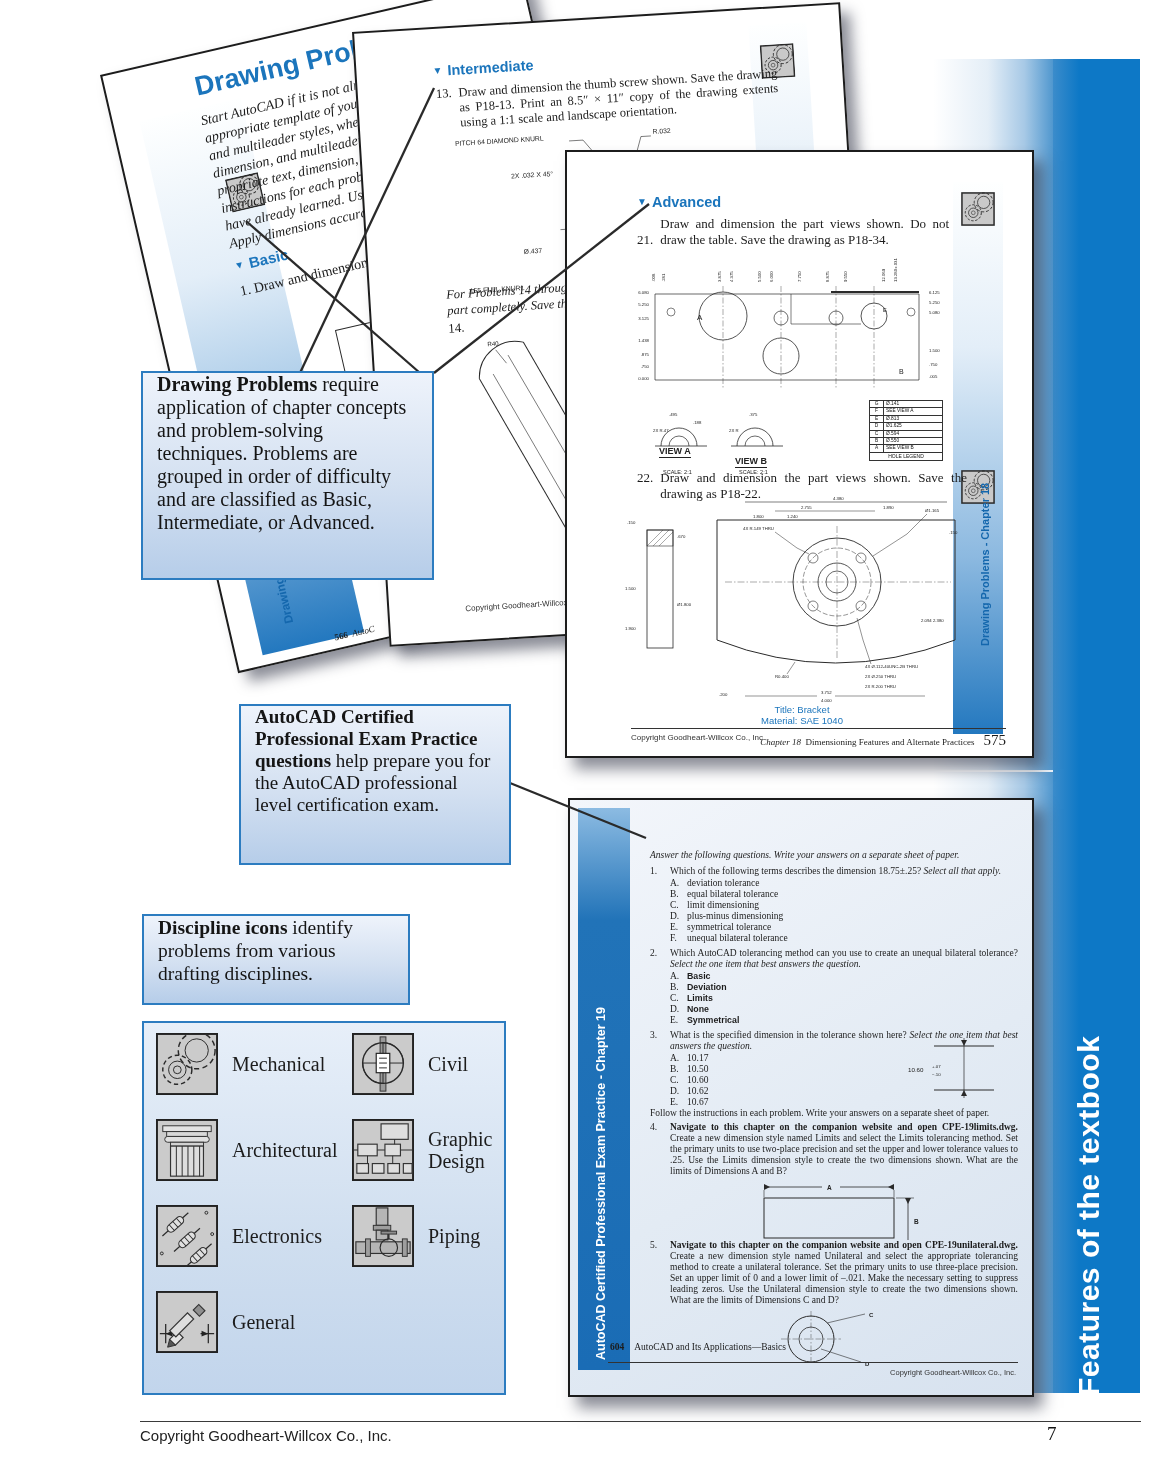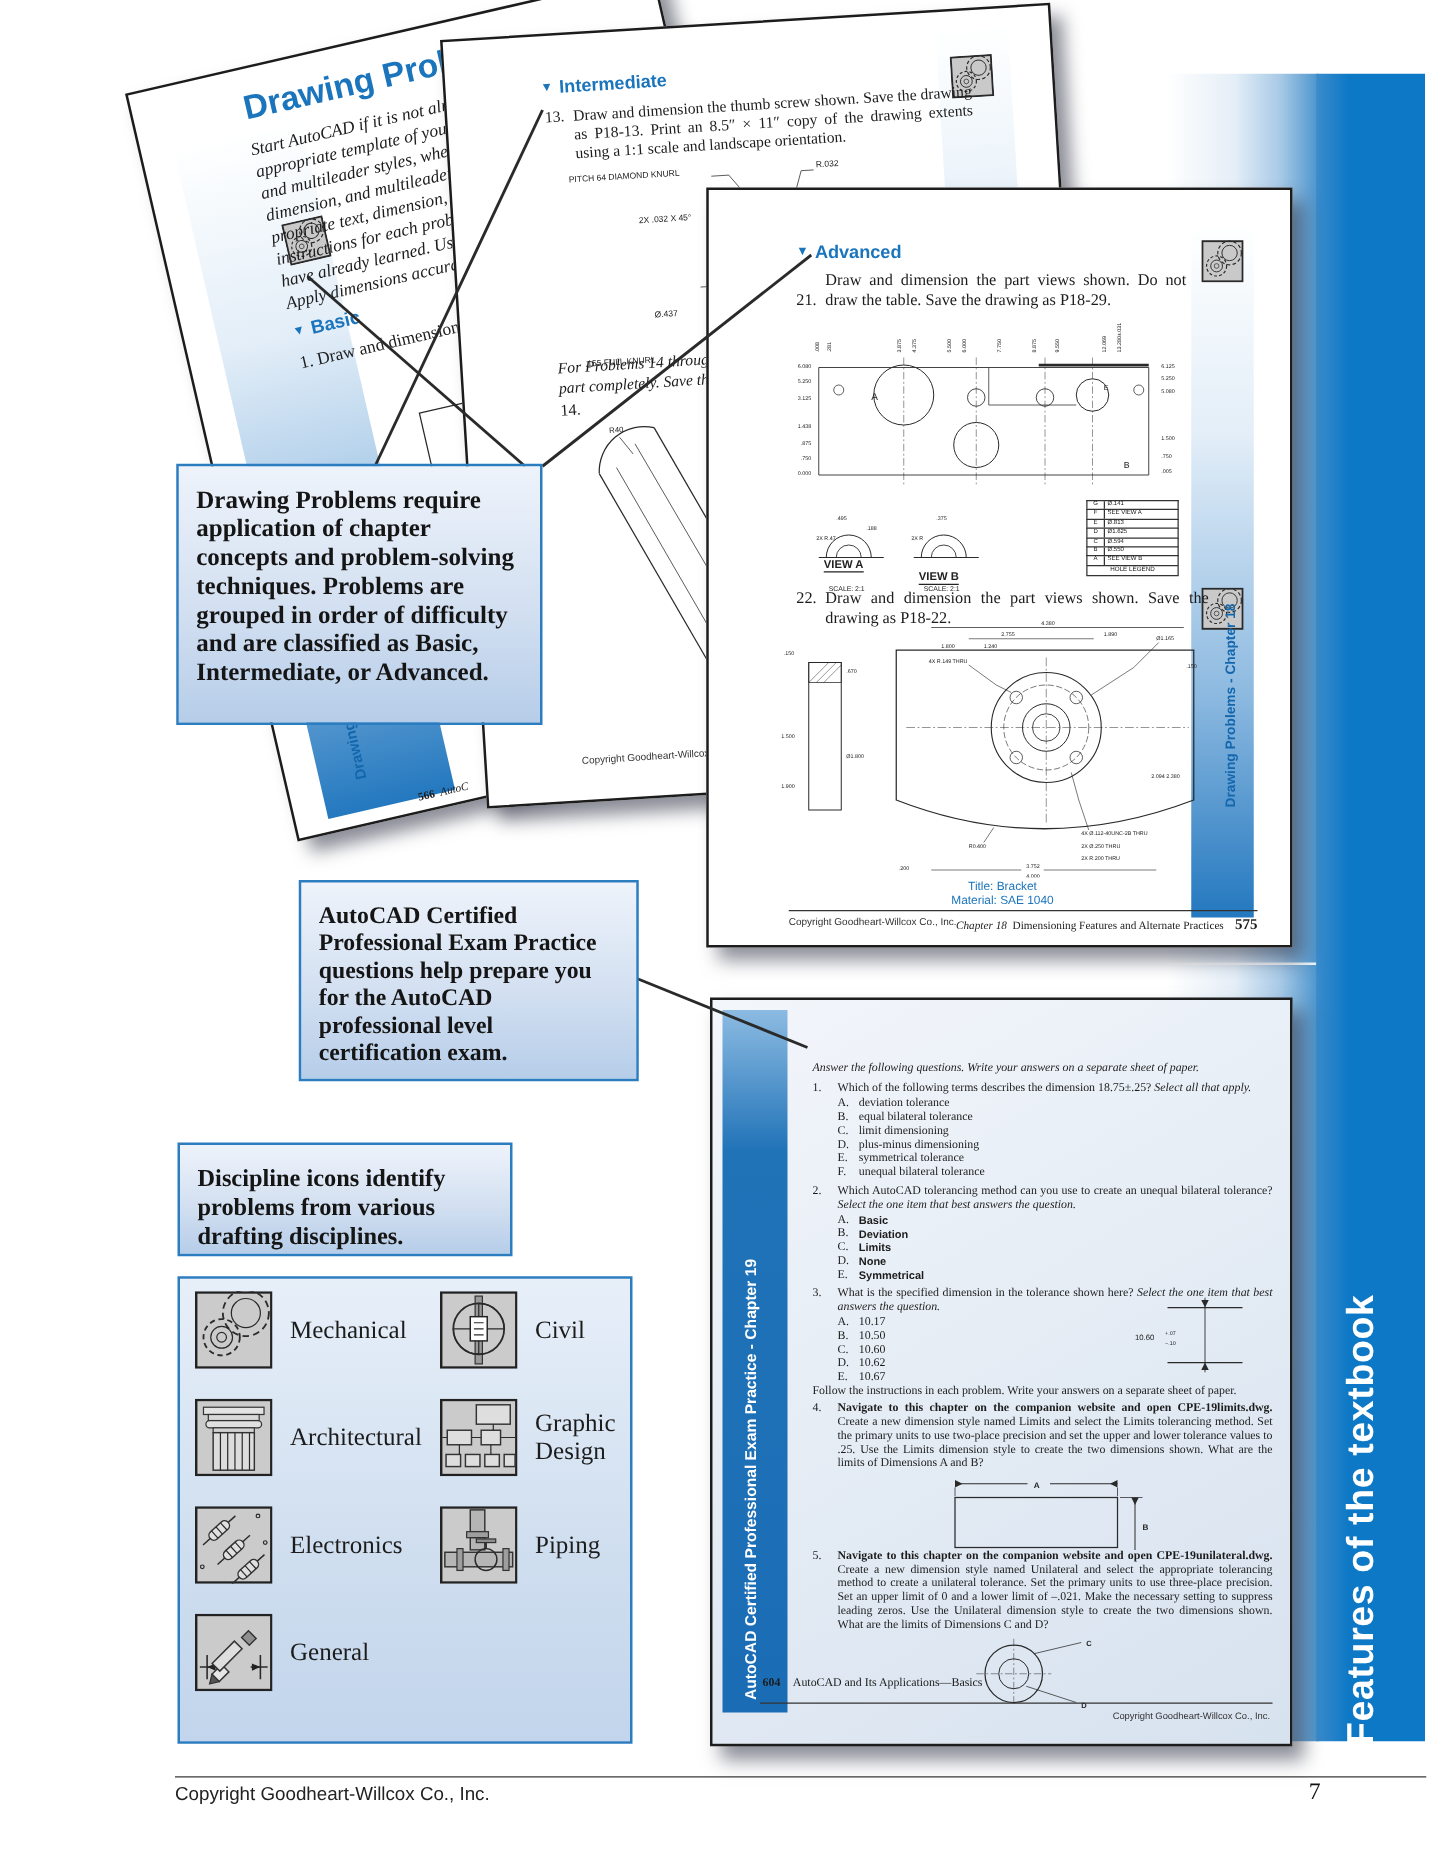--- a/index.html
+++ b/index.html
@@ -63,21 +63,21 @@
   #fp-legend .hl-row{display:flex;border:0.5px solid #333;border-bottom:none;height:6.4px;line-height:6.4px;}
   #fp-legend .hl-letter{width:13px;border-right:0.5px solid #333;text-align:center;}
   #fp-legend .hl-size{flex:1;padding-left:2px;}
   #fp-legend .hl-caption{border:0.5px solid #333;text-align:center;height:7px;line-height:7px;font-size:5px;}
   #fp-titleblock{left:110px;top:552px;width:250px;text-align:center;color:#1b75bc;
      font:9.5px "Liberation Sans",sans-serif;line-height:11px;}
   #fp-rule{left:64px;right:26px;top:576px;border-top:1px solid #333;}
   #fp-foot-left{left:64px;top:581px;font:8px "Liberation Sans",sans-serif;color:#333;}
   #fp-foot-right{right:26px;top:580px;font-size:9px;}
   #fp-foot-right .chap{font-style:italic;}
-  #fp-foot-right .pg{font-weight:bold;font-size:12px;margin-left:9px;}
+  #fp-foot-right .pg{font-weight:normal;font-size:15px;margin-left:9px;}
 
   
   #ep-strip{left:8px;top:8px;width:52px;height:562px;
      background:linear-gradient(180deg,#8cbbe2 0%,#2173b8 20%,#1a6cb5 100%);}
   #ep-strip-label{left:24px;top:560px;transform:rotate(-90deg);transform-origin:0 0;white-space:nowrap;
      font:bold 12.5px "Liberation Sans",sans-serif;color:#ffffff;}
   #ep-header{left:78px;top:22px;width:358px;font:bold 15.5px "Liberation Sans",sans-serif;color:#1b75bc;
      border-bottom:2px solid #1b75bc;padding-bottom:3px;}
   #ep-intro{left:80px;top:50px;font-style:italic;font-size:9.5px;}
   .ep-q{position:absolute;left:80px;width:368px;font-size:9.5px;line-height:11px;}
@@ -93,21 +93,21 @@
   .qfig{display:flex;justify-content:center;margin-top:3px;}
   #ep-q3fig{position:absolute;right:16px;top:8px;}
   #ep-rule{left:38px;right:14px;top:562px;border-top:1px solid #333;}
   #ep-foot-left{left:40px;top:542px;font-size:9.5px;}
   #ep-foot-left b{margin-right:10px;}
   #ep-foot-right{right:16px;top:568px;font:7.5px "Liberation Sans",sans-serif;color:#333;}
 
   
   .callout{position:absolute;z-index:45;box-sizing:border-box;border:2.5px solid #2c7cc0;
      background:linear-gradient(180deg,#eef3fb 0%,#d3e0f1 55%,#b6cde9 100%);
-     padding:16px 14px;color:#151515;font-weight:bold;}
+     padding:0 14px;color:#151515;}
   #co1{left:141px;top:371px;width:293px;height:209px;font-size:20px;line-height:23px;}
   #co2{left:239px;top:704px;width:272px;height:161px;font-size:19px;line-height:22px;}
   #co3{left:142px;top:914px;width:268px;height:91px;font-size:19.5px;line-height:23px;}
 
   
   #key-box{left:142px;top:1021px;width:364px;height:374px;z-index:45;box-sizing:border-box;
      border:2.5px solid #2c7cc0;background:linear-gradient(180deg,#e7eff9 0%,#cfdeef 60%,#c2d5ec 100%);
      padding:10px 12px;}
   #key-title{text-align:center;font-weight:bold;font-size:23px;margin:2px 0 12px 0;color:#10101e;}
   #key-grid{display:grid;grid-template-columns:64px 108px 64px auto;column-gap:12px;row-gap:24px;align-items:center;}
@@ -256,21 +256,21 @@
       <circle cx="13" cy="22" r="2" fill="#9c9c9c" stroke="#222" stroke-width=".6"></circle>
     </svg>
   </div>
   <div class="vstrip-label" style="left:412px;top:494px;font-size:11px;">Drawing Problems - Chapter 18</div>
 
   <div class="abs blue-h" id="fp-adv">
     <span class="tri">▼</span><span>Advanced</span>
   </div>
   <div class="item" id="fp-item21">
     <span class="num">21.</span>
-    <span>Draw and dimension the part views shown. Do not draw the table. Save the drawing as P18-29.</span>
+    <span>Draw and dimension the part views shown. Do not draw the table. Save the drawing as P18-34.</span>
   </div>
 
   <svg class="abs" style="left:64px;top:102px" width="330" height="158" viewBox="0 0 330 158">
     <text class="t43" transform="rotate(-90 24 28)" x="24" y="28">.008</text>
     <text class="t43" transform="rotate(-90 34 28)" x="34" y="28">.281</text>
     <text class="t43" transform="rotate(-90 90 28)" x="90" y="28">3.875</text>
     <text class="t43" transform="rotate(-90 102 28)" x="102" y="28">4.375</text>
     <text class="t43" transform="rotate(-90 130 28)" x="130" y="28">5.500</text>
     <text class="t43" transform="rotate(-90 142 28)" x="142" y="28">6.000</text>
     <text class="t43" transform="rotate(-90 170 28)" x="170" y="28">7.750</text>

